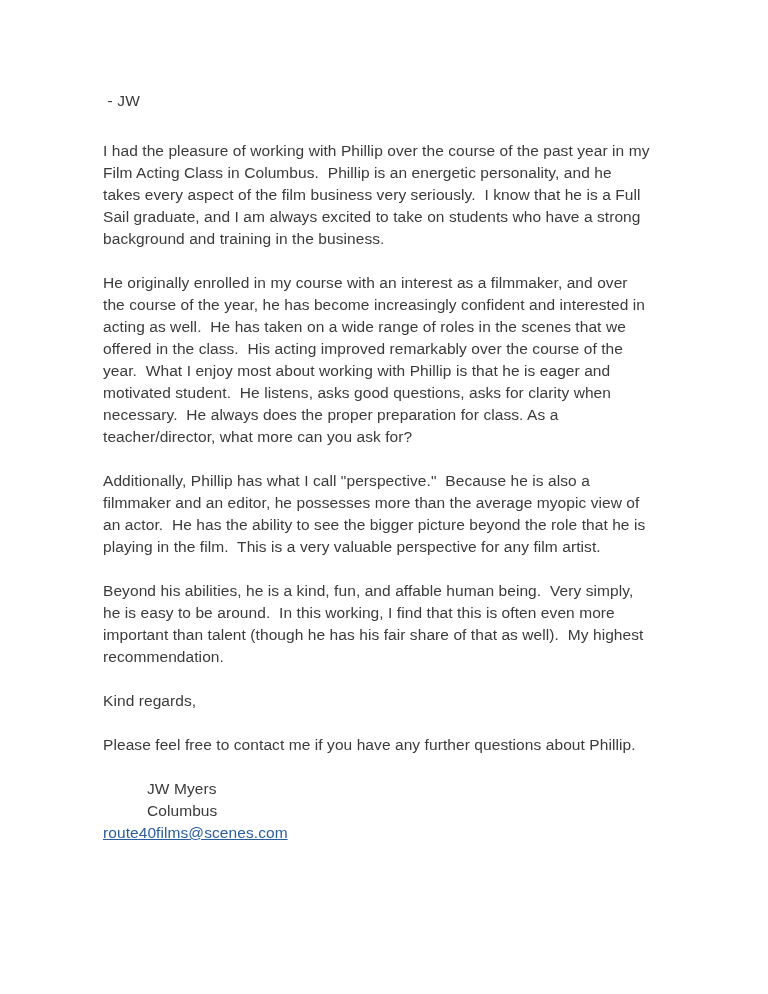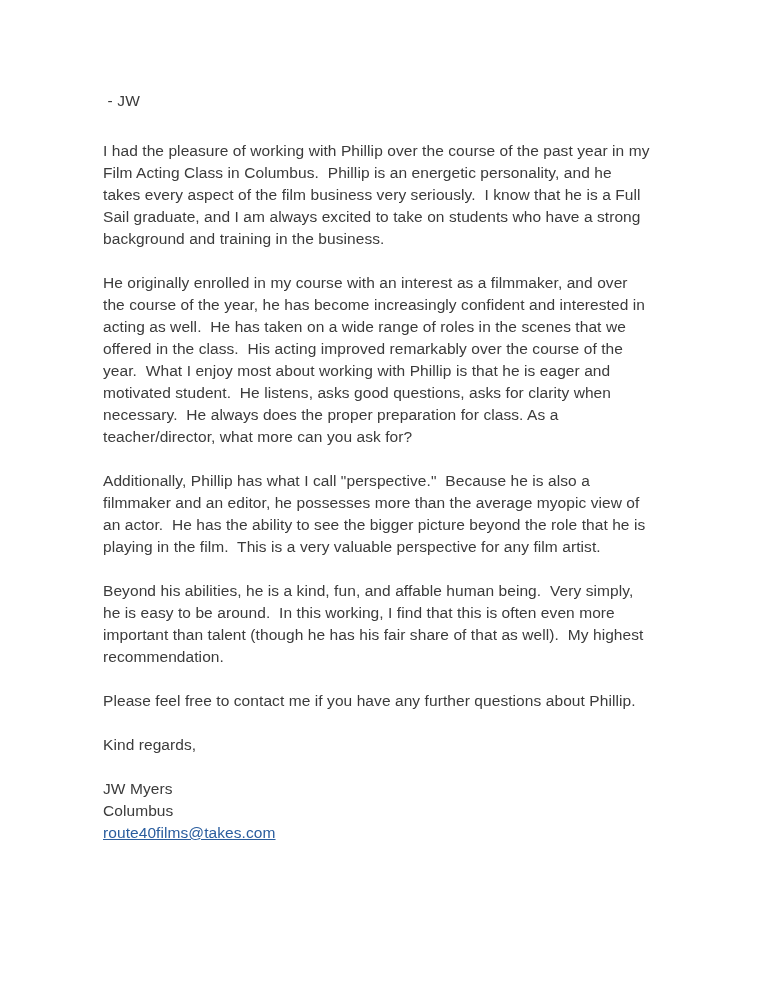--- a/index.html
+++ b/index.html
@@ -56,20 +56,21 @@
     color: #3b3b3b;
     letter-spacing: 0.005em;
     margin: 0;
   }
 
   .sig-line {
     display: block;
     font-size: 15.5px;
     line-height: 22px;
     color: #3b3b3b;
+    margin-left: 44px;
   }
 
   .email-link {
     display: inline-block;
     font-size: 15.5px;
     line-height: 22px;
     color: #2a5d9e;
     text-decoration: underline;
     text-underline-offset: 1px;
     cursor: pointer;
@@ -85,25 +86,25 @@
     <div class="signoff-top"> - JW</div>
 
     <p class="para">I had the pleasure of working with Phillip over the course of the past year in my Film Acting Class in Columbus.  Phillip is an energetic personality, and he takes every aspect of the film business very seriously.  I know that he is a Full Sail graduate, and I am always excited to take on students who have a strong background and training in the business.</p>
 
     <p class="para">He originally enrolled in my course with an interest as a filmmaker, and over the course of the year, he has become increasingly confident and interested in acting as well.  He has taken on a wide range of roles in the scenes that we offered in the class.  His acting improved remarkably over the course of the year.  What I enjoy most about working with Phillip is that he is eager and motivated student.  He listens, asks good questions, asks for clarity when necessary.  He always does the proper preparation for class. As a teacher/director, what more can you ask for?</p>
 
     <p class="para">Additionally, Phillip has what I call "perspective."  Because he is also a filmmaker and an editor, he possesses more than the average myopic view of an actor.  He has the ability to see the bigger picture beyond the role that he is playing in the film.  This is a very valuable perspective for any film artist.</p>
 
     <p class="para">Beyond his abilities, he is a kind, fun, and affable human being.  Very simply, he is easy to be around.  In this working, I find that this is often even more important than talent (though he has his fair share of that as well).  My highest recommendation.</p>
 
+    <p class="para">Kind regards,</p>
+
     <p class="para">Please feel free to contact me if you have any further questions about Phillip.</p>
-
-    <p class="para">Kind regards,</p>
 
     <div class="sig-block">
       <span class="sig-line">JW Myers</span>
       <span class="sig-line">Columbus</span>
-      <a class="email-link" href="#">route40films@takes.com</a>
+      <a class="email-link" href="#">route40films@scenes.com</a>
     </div>
 
   </div>
 
 </div>
 
 </body></html>

